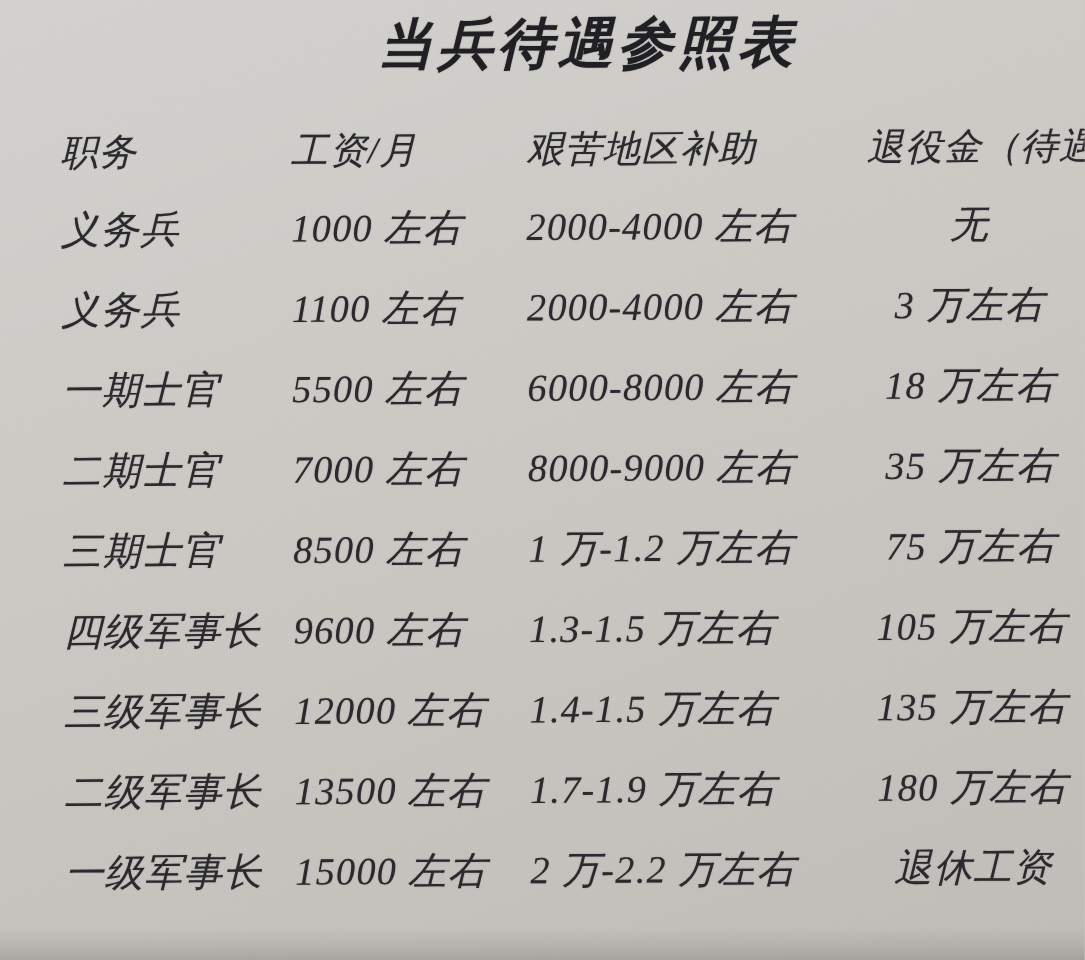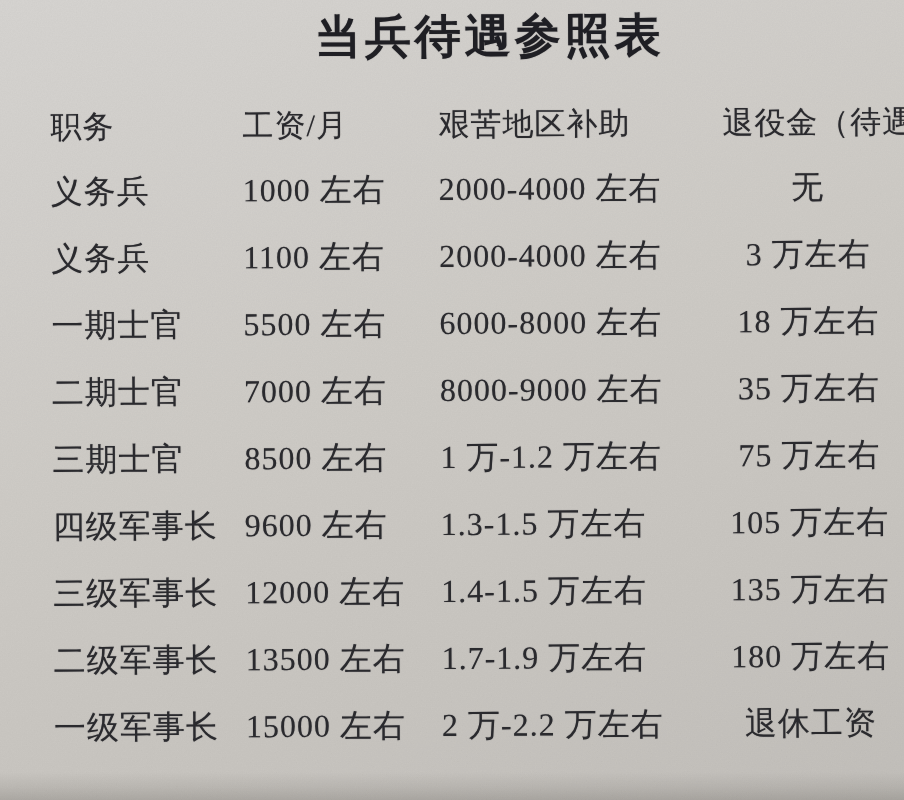--- a/index.html
+++ b/index.html
@@ -11,20 +11,21 @@
     background: #c9c6c1;
   }
   .paper {
     position: relative;
     width: 904px;
     height: 800px;
     background: linear-gradient(160deg, #d6d4d1 0%, #cecbc6 45%, #c7c4bf 80%, #c2bfba 100%);
     font-family: "Liberation Serif", "DejaVu Serif", serif;
     color: #28282c;
     overflow: hidden;
+    font-style: italic;
   }
   
   .paper::after {
     content: "";
     position: absolute;
     left: 0; right: 0; bottom: 0;
     height: 28px;
     background: linear-gradient(to bottom, rgba(70,66,60,0) 0%, rgba(70,66,60,0.10) 55%, rgba(70,66,60,0.22) 100%);
     pointer-events: none;
   }

